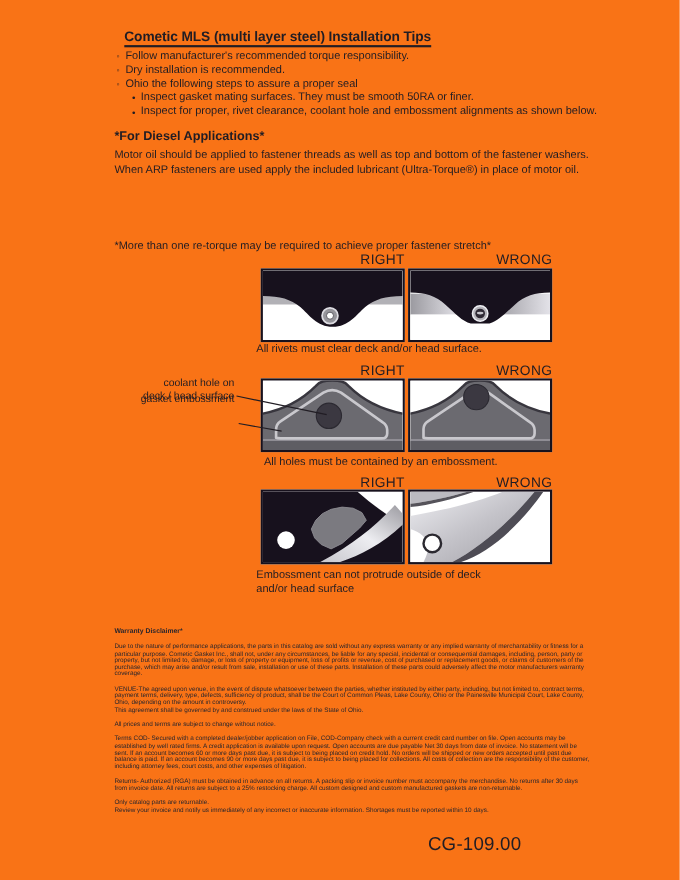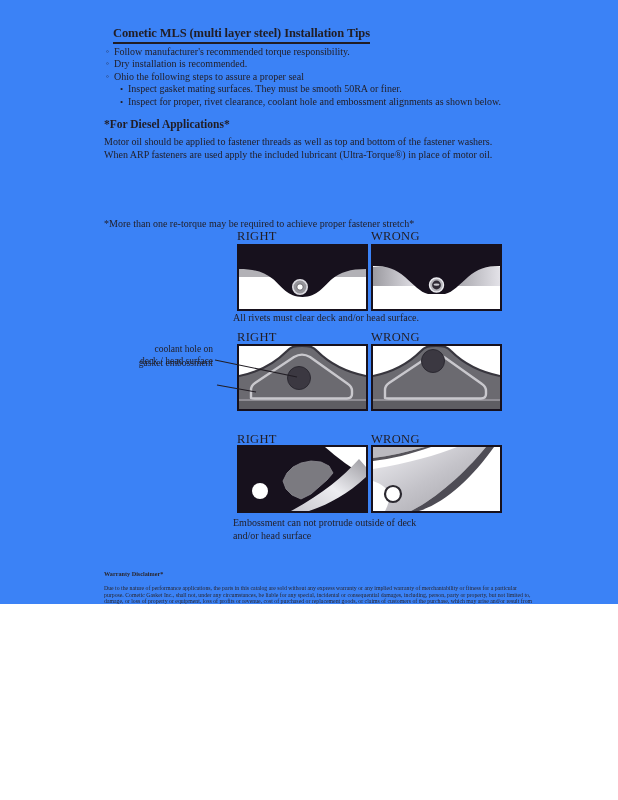--- a/index.html
+++ b/index.html
@@ -1,34 +1,34 @@
 <!DOCTYPE html>
 <html><head>
 <meta charset="utf-8">
 <style>
   html,body{margin:0;padding:0;background:#ffffff;}
-  .page{position:relative;width:618px;height:604px;background:#3b82f6;overflow:hidden;
-        font-family:Liberation Serif, serif;color:#211d24;}
+  .page{position:relative;width:618px;height:800px;background:#f97316;overflow:hidden;
+        font-family:Liberation Sans, sans-serif;color:#211d24;}
   .abs{position:absolute;}
   .pre{white-space:pre-line;}
 
   .title{left:113px;top:26px;font-size:12.5px;font-weight:bold;
          border-bottom:2px solid #211d24;padding-bottom:1px;letter-spacing:-0.1px;}
 
   .bullets{left:106px;top:46px;width:452px;font-size:10px;line-height:12.4px;}
   .b1{display:flex;}
   .b1 .m1{width:8px;font-size:8px;line-height:12.4px;}
   .b2{display:flex;padding-left:14px;}
   .b2 .m2{width:8px;font-size:9px;line-height:12.4px;}
 
   .diesel-head{left:104px;top:118px;font-size:11.5px;font-weight:bold;}
   .para{left:104px;width:452px;font-size:10px;line-height:12.5px;}
   .p1{top:136px;} .p2{top:168px;} .p3{top:218px;}
 
-  .dlabel{width:131px;text-align:left;font-size:12.5px;letter-spacing:0.3px;}
+  .dlabel{width:131px;text-align:right;font-size:12.5px;letter-spacing:0.3px;}
   .lab-r1{left:237px;top:229px;} .lab-w1{left:371px;top:229px;}
   .lab-r2{left:237px;top:330px;} .lab-w2{left:371px;top:330px;}
   .lab-r3{left:237px;top:432px;} .lab-w3{left:371px;top:432px;}
 
   .dbox{width:127px;height:63px;border:2px solid #17111d;background:#fff;}
   .r1{top:244px;} .r2{top:344px;} .r3{top:445px;height:64px;}
   .bx1{left:237px;} .bx2{left:371px;}
   .dbox svg{display:block;width:100%;height:100%;}
 
   .caption{font-size:10px;line-height:12.5px;}
@@ -138,20 +138,21 @@
     <svg viewBox="0 0 127 63" preserveAspectRatio="none">
       <rect x="0" y="0" width="127" height="63" fill="#ffffff"></rect>
       <path d="M0,30 C20,26 36,17 48,5 C52,0.5 56,0 63,0 C70,0 74,0.5 78,5 C90,17 107,26 127,30 V63 H0 Z" fill="#6b6a70"></path>
       <path d="M0,30 C20,26 36,17 48,5 C52,0.5 56,0 63,0 C70,0 74,0.5 78,5 C90,17 107,26 127,30" fill="none" stroke="#38363e" stroke-width="2.2"></path>
       <line x1="0" y1="54" x2="127" y2="54" stroke="#9b9aa0" stroke-width="1.4"></line>
       <rect x="0" y="55" width="127" height="8" fill="#5e5d63"></rect>
       <path d="M12,52 L12,44 C12,41 13,39 16,37 L55,11 C60,8 66,8 71,11 L109,38 C112,40 113,42 113,45 L113,48 C113,51 111,52.5 108,52.5 L16,52.5 C13,52.5 12,52 12,52 Z" fill="none" stroke="#c9c8cd" stroke-width="2.4" stroke-linejoin="round"></path>
       <circle cx="60" cy="15" r="11.5" fill="#3b3841" stroke="#2b2931" stroke-width="1"></circle>
     </svg>
   </div>
+  <div class="abs caption cap2">All holes must be contained by an embossment.</div>
 
   <div class="abs dlabel lab-r3">RIGHT</div>
   <div class="abs dlabel lab-w3">WRONG</div>
 
   <div class="abs dbox r3 bx1">
     <svg viewBox="0 0 127 64" preserveAspectRatio="none">
       <defs>
         <linearGradient id="g3r" x1="0" y1="1" x2="1" y2="0">
           <stop offset="0" stop-color="#c8c7cd"></stop>
             <stop offset="0.5" stop-color="#ededf1"></stop>

